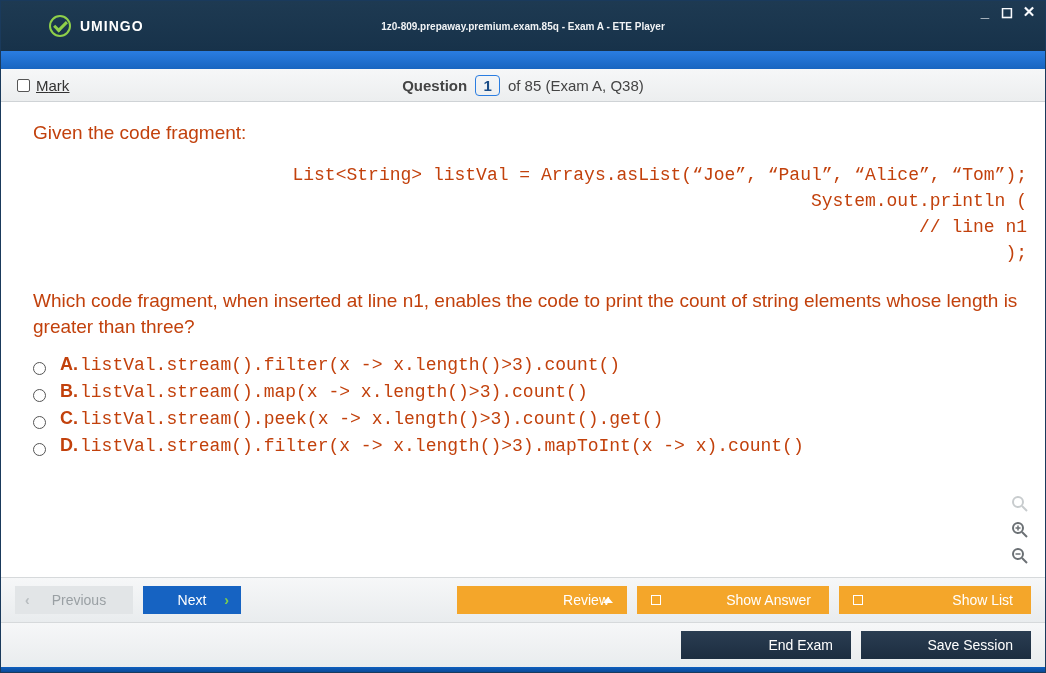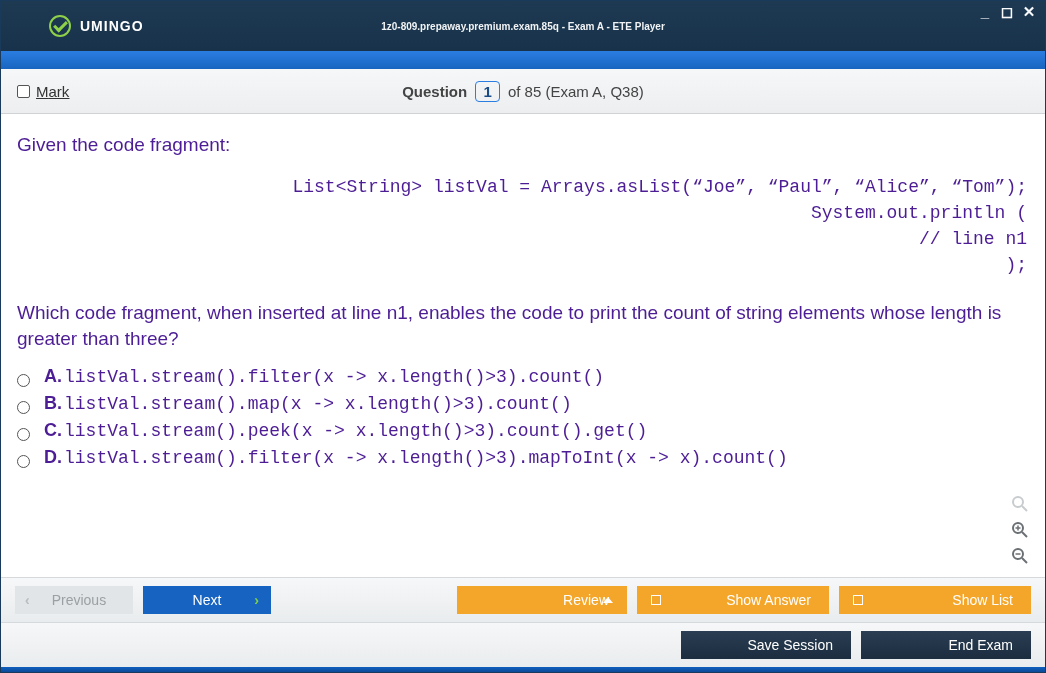--- a/index.html
+++ b/index.html
@@ -69,21 +69,21 @@
     font-family: Arial, sans-serif;
   }
   .win-btn { cursor: pointer; width:16px; text-align:center; }
   .blue-strip {
     height: 18px;
     background: linear-gradient(to bottom, #2a7de1 0%, #1865c0 100%);
   }
   .question-header {
     background: linear-gradient(to bottom, #f6f7f8 0%, #eceeef 100%);
     border-bottom: 1px solid #cfd3d6;
-    height: 45px;
+    height: 33px;
     display: flex;
     align-items: center;
     padding: 0 16px;
     color: #444;
     font-size: 15px;
     position: relative;
   }
   .mark-wrap { display:flex; align-items:center; gap:6px; color:#333; }
   .mark-checkbox {
     width: 13px; height:13px; border:1px solid #555; border-radius:2px; background:#fff;
@@ -93,23 +93,23 @@
   .q-center {
     position:absolute; left:0; right:0; text-align:center; pointer-events:none;
   }
   .q-num-box {
     display:inline-block; border:1.5px solid #2a7de1; border-radius:4px;
     padding: 1px 7px; color:#1a4c86; font-weight:bold; margin: 0 4px;
   }
   .content {
     flex: 1;
     overflow-y: auto;
-    padding: 20px 18px 10px 16px;
+    padding: 20px 18px 10px 32px;
     font-size: 17.5px;
-    color: #4c1d95;
+    color: #c2410c;
     position: relative;
   }
   .prompt { margin-bottom: 18px; font-size:19px; }
   .code {
     font-family: "Courier New", monospace;
     white-space: pre;
     font-size: 18px;
     margin-bottom: 22px;
     line-height: 1.45;
     text-align: right;
@@ -142,21 +142,21 @@
   }
   .btn {
     height:28px; border:none; display:inline-flex; align-items:center; justify-content:flex-end;
     font-size:14px; cursor:pointer; color:#fff; padding:0 18px; gap:10px;
   }
   .btn-prev {
     background:#e2e5e7; color:#9aa0a4; width:118px; justify-content:flex-start; padding-left:10px;
   }
   .btn-prev .chev { color:#b8bdc0; font-weight:bold; margin-right:12px;}
   .btn-next {
-    background:#1663c2; width:128px; justify-content:center; position:relative;
+    background:#1663c2; width:98px; justify-content:center; position:relative;
   }
   .btn-next .chev { color:#7fd04a; font-weight:bold; position:absolute; right:12px;}
   .spacer { flex:1; }
   .btn-orange { background:#f4a62a; width:192px; position:relative; }
   .btn-orange.review { width:170px; }
   .btn-orange .tri-up {
     width:0;height:0;border-left:5px solid transparent;border-right:5px solid transparent;
     border-bottom:6px solid #fff; position:absolute; right:14px;
   }
   .btn-orange .sq {
@@ -276,20 +276,20 @@
     <span>Show Answer</span>
   </button>
   <button class="btn btn-orange">
     <span class="sq"></span>
     <span>Show List</span>
   </button>
 </div>
 
 <div class="bottom-bar">
   <button class="btn btn-dark">
+    <span>End Exam</span>
+  </button>
+  <button class="btn btn-dark">
     <span>Save Session</span>
   </button>
-  <button class="btn btn-dark">
-    <span>End Exam</span>
-  </button>
 </div>
 
 <div class="final-strip"></div>
 
 </body></html>

